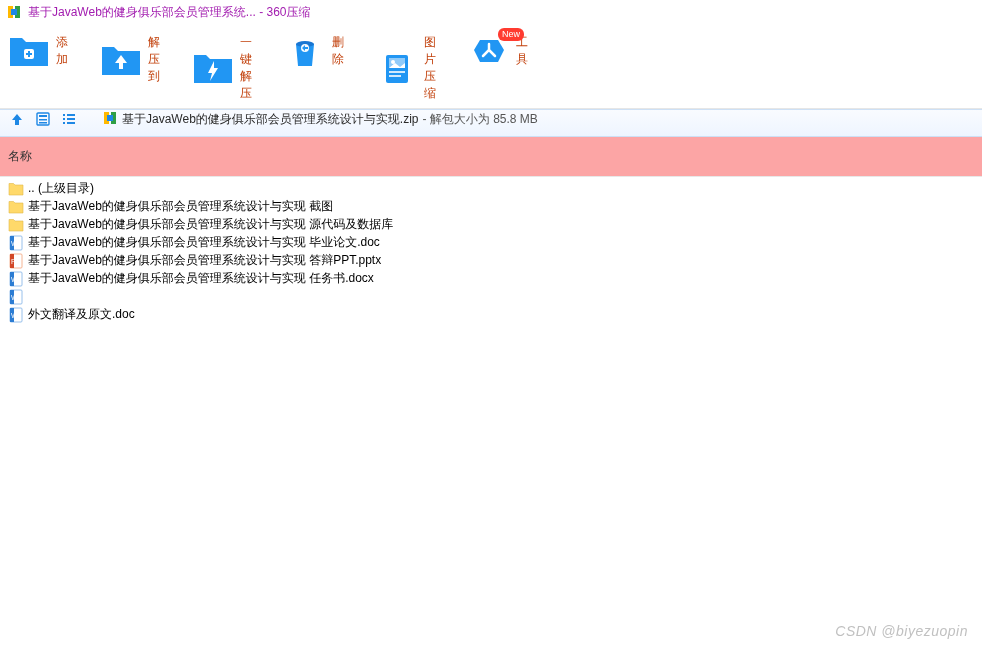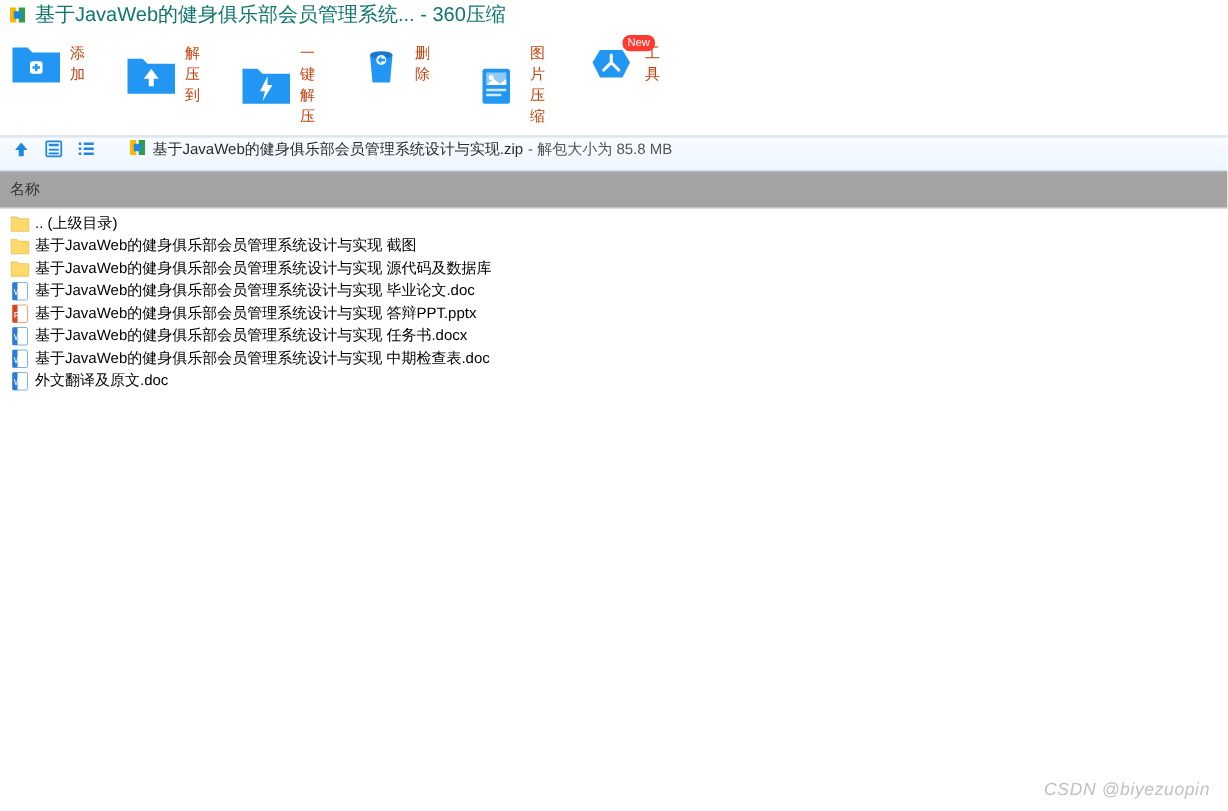--- a/index.html
+++ b/index.html
@@ -18,21 +18,21 @@
   background: #fff;
   display: flex;
   align-items: center;
   padding: 0 6px;
   gap: 6px;
 }
 .titlebar .app-icon {
   width: 16px; height: 16px;
   display: inline-flex; align-items: center; justify-content: center;
 }
-.titlebar .title { color: #0f766e; font-size: 16px; }
+.titlebar .title { color: #a21caf; font-size: 12px; }
 .toolbar {
   background: #fff;
   display: flex;
   align-items: flex-start;
   padding: 10px 8px 6px 8px;
   gap: 32px;
   border-bottom: 1px solid #e6e6e6;
 }
 .toolbar .tbtn {
   display: flex;
@@ -71,27 +71,27 @@
 .pathbar .nav-icon {
   width: 18px; height: 18px;
   display: inline-flex; align-items: center; justify-content: center;
   cursor: pointer;
 }
 .pathbar .pathtext {
   display: flex; align-items: center; gap: 4px;
   color: #2a2a2a;
 }
 .header-row {
-  height: 30px;
+  height: 40px;
   border-bottom: 1px solid #e8e8e8;
   display: flex;
   align-items: center;
   padding: 0 8px;
   color: #333;
-  background: #a3a3a3;
+  background: #fca5a5;
 }
 .filelist {
   padding: 2px 8px;
 }
 .filerow {
   display: flex;
   align-items: flex-end;
   gap: 4px;
   height: 18px;
   line-height: 18px;
@@ -293,21 +293,20 @@
       <span class="fname">基于JavaWeb的健身俱乐部会员管理系统设计与实现 任务书.docx</span>
     </div>
     <div class="filerow">
       <span class="ficon">
         <svg width="16" height="16" viewBox="0 0 16 16">
           <rect x="2" y="1" width="12" height="14" rx="1" fill="#fff" stroke="#7fb0e6" stroke-width="0.8"></rect>
           <rect x="2" y="1" width="4" height="14" fill="#2b7cd3"></rect>
           <text x="3" y="11" font-size="7" fill="#fff" font-family="sans-serif">W</text>
         </svg>
       </span>
-      <span class="fname">基于JavaWeb的健身俱乐部会员管理系统设计与实现 中期检查表.doc</span>
     </div>
     <div class="filerow">
       <span class="ficon">
         <svg width="16" height="16" viewBox="0 0 16 16">
           <rect x="2" y="1" width="12" height="14" rx="1" fill="#fff" stroke="#7fb0e6" stroke-width="0.8"></rect>
           <rect x="2" y="1" width="4" height="14" fill="#2b7cd3"></rect>
           <text x="3" y="11" font-size="7" fill="#fff" font-family="sans-serif">W</text>
         </svg>
       </span>
       <span class="fname">外文翻译及原文.doc</span>

